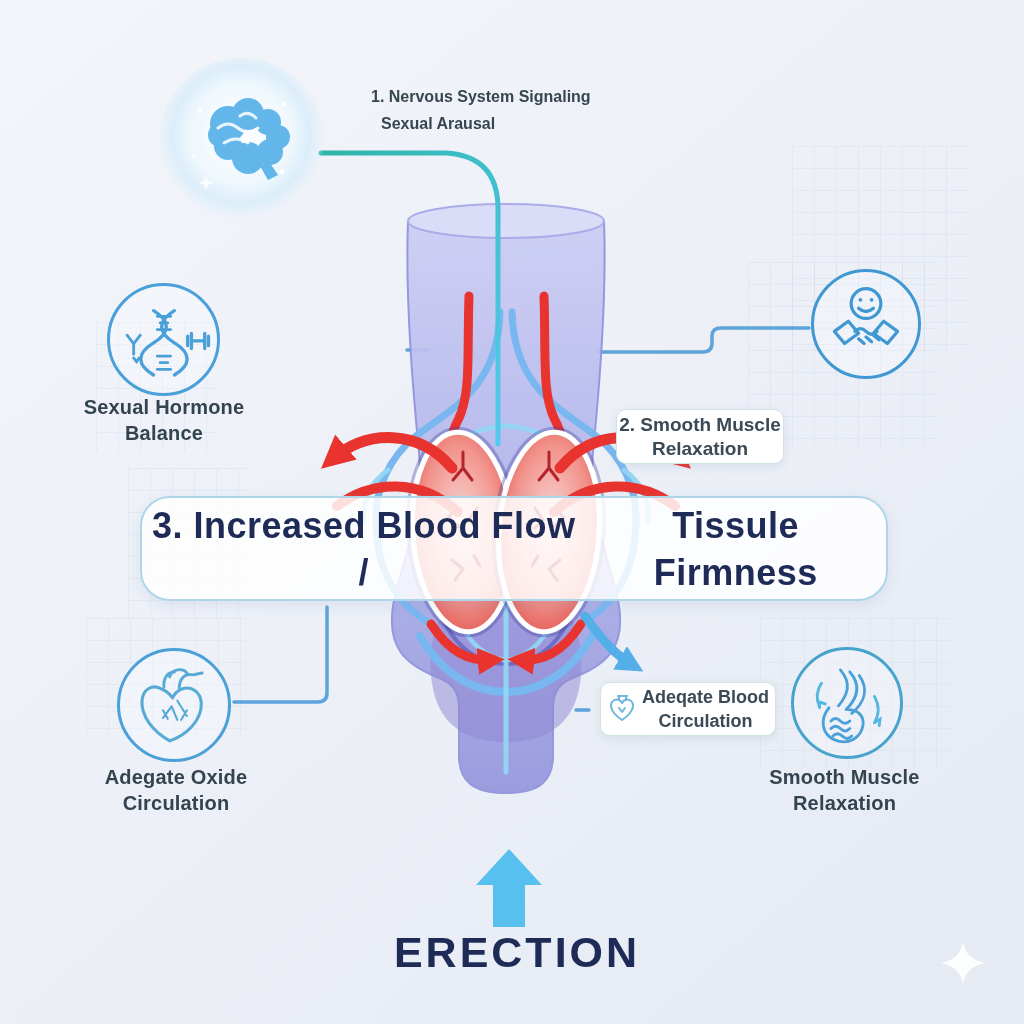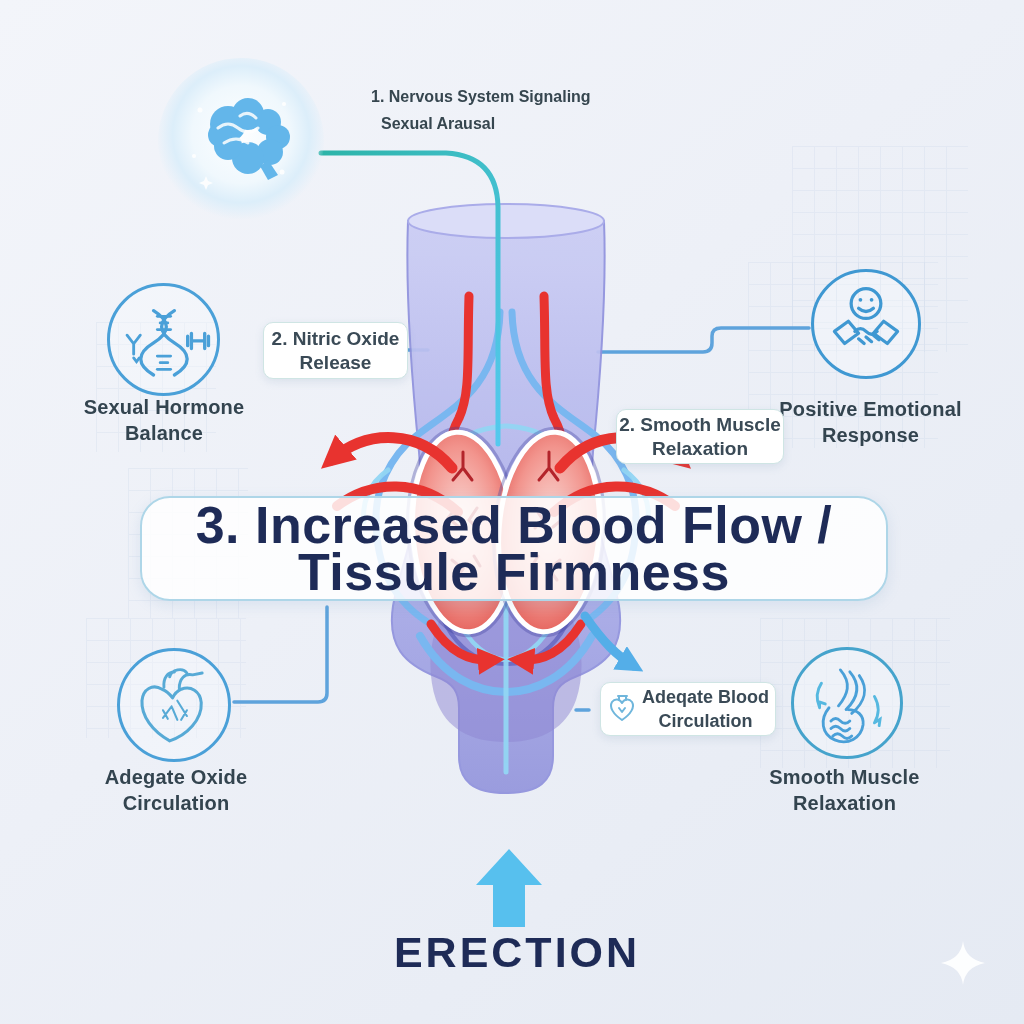--- a/index.html
+++ b/index.html
@@ -43,22 +43,22 @@
     display:flex; align-items:center; justify-content:center; text-align:center;
     font-size:19px; font-weight:600; color:#3a4a56; line-height:24px; z-index:5; }
   .lb-nitric   { left:263px; top:322px; width:145px; height:57px; }
   .lb-smooth   { left:616px; top:409px; width:168px; height:55px; }
   .lb-adequate { left:590px; top:682px; width:176px; height:54px; font-size:18px;margin-left:10px; }
   .lb-adequate .mini-icon { margin-right:5px; flex:0 0 auto; }
 
   .banner { position:absolute; left:140px; top:496px; width:748px; height:105px;
     background:rgba(255,255,255,.84); border:2.5px solid #aed6e8; border-radius:30px;
     box-shadow:0 4px 14px rgba(120,160,200,.18);
-    display:flex; flex-direction:column; align-items:center; justify-content:center;
-    z-index:6; color:#1e2b57; font-weight:800; font-size:52px; line-height:47px;
+    display:flex; flex-direction:row; align-items:center; justify-content:center;
+    z-index:6; color:#1e2b57; font-weight:800; font-size:36px; line-height:47px;
     letter-spacing:.5px; text-align:center; }
 
   .footer-arrow { position:absolute; left:476px; top:849px; z-index:4; }
   .erection { position:absolute; left:367px; top:928px; width:300px; text-align:center;
     font-size:43px; font-weight:800; letter-spacing:3px; color:#1e2b57; z-index:4; }
 
   .sparkle { position:absolute; left:941px; top:941px; z-index:2; }
 </style>
 </head>
 <body>
@@ -240,24 +240,20 @@
         <path d="M 90 64 l -15 -11 l -11 13 l 15 11 z"></path>
         <path d="M 44 64 q 6 -6 12 0 q 6 6 12 0"></path>
         <path d="M 48 72 l 6 5 M 56 70 l 6 5 M 64 68 l 6 5"></path>
       </g>
       <g fill="#3f98d2">
           <circle cx="50" cy="30" r="2"></circle>
           <circle cx="62" cy="30" r="2"></circle>
         </g>
     </svg>
   </div>
-  <div class="caption cap-emotion">
-    <span style="display:block">Positive Emotional</span>
-    <span style="display:block">Response</span>
-  </div>
 
   <div class="node-circle n-heart">
     <svg width="108" height="108" viewBox="0 0 113 113">
       <g stroke="#57aad6" fill="none" stroke-linecap="round" stroke-linejoin="round">
         <path stroke-width="3.2" d="M 44 40 C 34 34 24 40 23 52 C 22 68 34 84 52 94 C 70 88 86 72 85 54 C 84 42 74 36 64 40 C 60 42 57 45 55 49 C 52 45 49 42 44 40 Z"></path>
         <path stroke-width="3" d="M 46 38 C 45 28 50 22 57 22 M 62 39 C 62 29 68 23 76 25 M 52 27 C 54 19 66 17 70 23 M 76 25 l 10 -2"></path>
         <g stroke-width="2.2">
           <path d="M 54 58 l -9 12 M 54 58 l 6 14 M 60 52 l 10 16 M 70 62 l -6 10 M 45 62 l 5 9"></path>
         </g>
       </g>
@@ -283,26 +279,20 @@
         <path d="M 28 34 q -8 12 -2 26 M 26 60 l 0 -6 l 6 2"></path>
         <path d="M 84 48 q 8 14 0 28 M 84 76 l 6 -4 l -1 7"></path>
       </g>
     </svg>
   </div>
   <div class="caption cap-muscle">
     <span style="display:block">Smooth Muscle</span>
     <span style="display:block">Relaxation</span>
   </div>
 
-  <div class="lbox lb-nitric">
-    <div>
-      <span style="display:block">2. Nitric Oxide</span>
-      <span style="display:block">Release</span>
-    </div>
-  </div>
   <div class="lbox lb-smooth">
     <div>
       <span style="display:block">2. Smooth Muscle</span>
       <span style="display:block">Relaxation</span>
     </div>
   </div>
   <div class="lbox lb-adequate">
     <svg class="mini-icon" width="30" height="34" viewBox="0 0 30 34">
       <g stroke="#6fb6dc" stroke-width="2" fill="none" stroke-linecap="round" stroke-linejoin="round">
         <path d="M 15 28 C 6 22 2 15 5 10 C 8 6 13 7 15 11 C 17 7 22 6 25 10 C 28 15 24 22 15 28 Z"></path>

